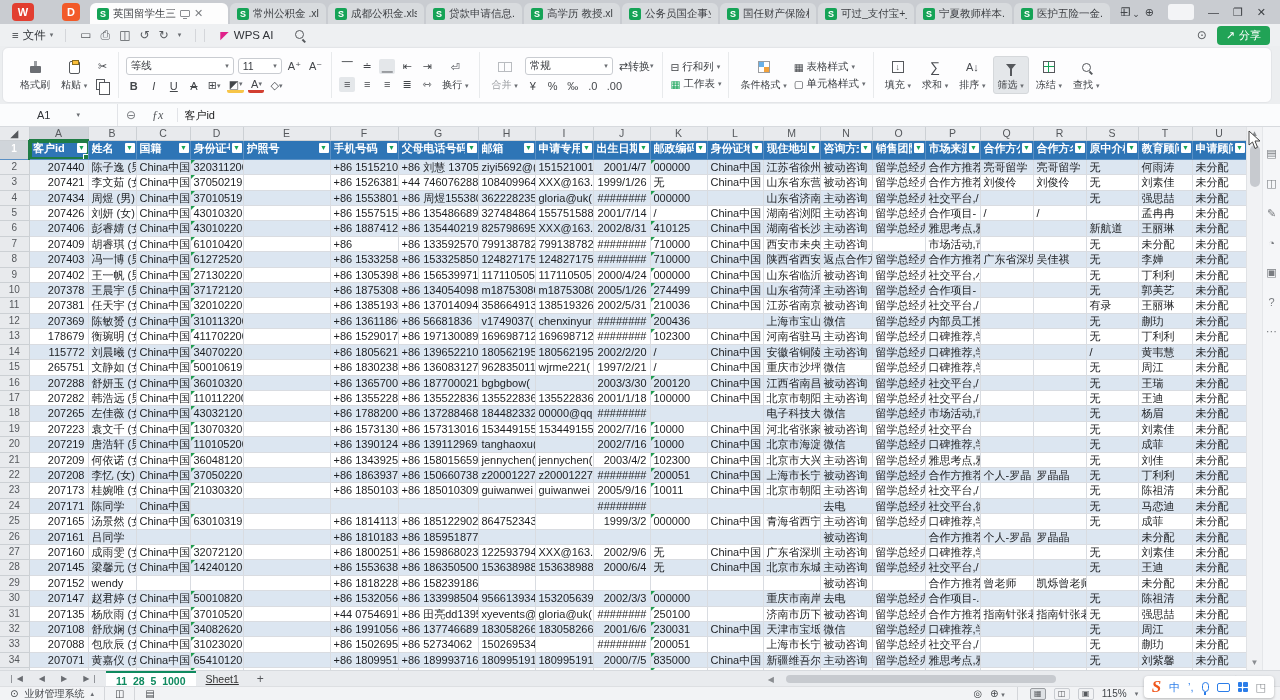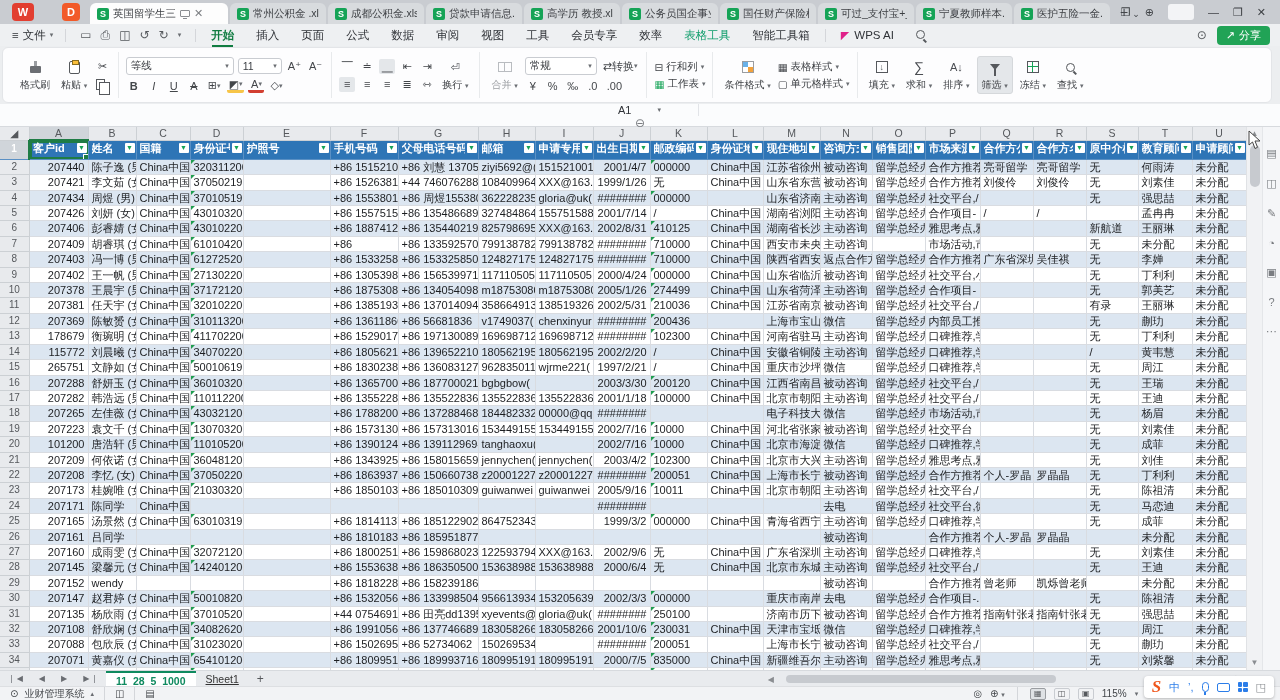--- a/index.html
+++ b/index.html
@@ -79,21 +79,21 @@
   .copyg { width:9px; height:11px; border:1px solid #55585c; position:relative; background:#fff; }
   .copyg::before { content:""; position:absolute; left:2px; top:2px; width:9px; height:11px; border:1px solid #55585c; background:#fff; }
   .condg { width:12px; height:12px; border:1px solid #9a9da1; display:grid; grid-template-columns:1fr 1fr; }
   .condg i:nth-child(1){ background:#69b1e8;} .condg i:nth-child(2){ background:#fff;}
   .condg i:nth-child(3){ background:#fff;} .condg i:nth-child(4){ background:#f2a23c;}
   .mergeg { width:14px; height:10px; border:1px solid #b9bcc0; display:flex; }
   .mergeg i { flex:1; border-right:1px solid #b9bcc0; } .mergeg i:last-child{border-right:none;}
 
   
   .fbar { position:absolute; left:0; top:104px; width:1280px; height:23px; background:#fbfcfd;
-    border-bottom:1px solid #d7dade; display:flex; align-items:center;flex-direction:column; }
+    border-bottom:1px solid #d7dade; display:flex; align-items:center; }
   .namebox { width:118px; height:100%; display:flex; align-items:center; justify-content:center; gap:26px;
     border-right:1px solid #e2e4e8; font-size:11px; color:#2f3237; }
   .fb-ic { margin:0 8px; color:#7a7d81; font-size:12px; }
   .fx { font-style:italic; font-family:"Liberation Serif","DejaVu Serif",serif; color:#55585c; }
   .fb-sep { width:1px; height:14px; background:#e2e4e8; margin:0 6px; }
   .fb-val { font-size:11px; color:#222; }
 
   
   .gridwrap { position:absolute; left:0; top:127px; width:1246px; height:543px; overflow:hidden; background:#fff; }
   table.sheet { border-collapse:collapse; table-layout:fixed; width:1246px; }
@@ -228,34 +228,20 @@
     <div class="vsep"></div>
     <div class="qbar">
       <span>▭</span>
       <span>⎙</span>
       <span>◫</span>
       <span>↺</span>
       <span>↻</span>
       <span class="caret">▾</span>
     </div>
     <div class="vsep"></div>
-    <div class="menu-items" style="display:flex;">
-        <div class="menu-item active">开始</div>
-        <div class="menu-item">插入</div>
-        <div class="menu-item">页面</div>
-        <div class="menu-item">公式</div>
-        <div class="menu-item">数据</div>
-        <div class="menu-item">审阅</div>
-        <div class="menu-item">视图</div>
-        <div class="menu-item">工具</div>
-        <div class="menu-item">会员专享</div>
-        <div class="menu-item">效率</div>
-        <div class="menu-item accent">表格工具</div>
-        <div class="menu-item">智能工具箱</div>
-      </div>
     <div class="vsep"></div>
     <div class="menu-item">
       <span class="ai-logo">◤</span>
       <span>WPS AI</span>
     </div>
     <div class="menu-item"><span class="searchg" style="display:inline-block;"></span></div>
     <div class="mb-right">
       <span class="upl">⊙</span>
       <span class="share-btn">
         <span>↗</span>
@@ -342,21 +328,21 @@
         <span class="ric">
             <span class="mergeg">
               <i></i>
               <i></i>
             </span>
           </span>
         <span class="rlb" style="color:#9a9da1;"><span>合并</span> <span class="caret">▾</span></span>
       </div>
       <div class="rcol">
         <div class="rrow">
-          <div class="rsel" style="width:72px; justify-content:space-between;">
+          <div class="rsel" style="width:88px; justify-content:space-between;">
             <span>常规</span>
               <span class="caret">▾</span>
           </div>
           <span class="gbtn">⇄ <span>转换</span><span class="caret">▾</span></span>
         </div>
         <div class="rrow">
           <span class="gbtn">¥</span>
           <span class="gbtn">%</span>
           <span class="gbtn">‰</span>
           <span class="gbtn">.0</span>
@@ -955,21 +941,21 @@
             <td class="cell al">留学总经办</td>
             <td class="cell al">社交平台</td>
             <td class="cell al"></td>
             <td class="cell al"></td>
             <td class="cell al">无</td>
             <td class="cell al">刘素佳</td>
             <td class="cell al">未分配</td>
           </tr>
           <tr class="even">
             <td class="rownum">20</td>
-            <td class="cell ar">101200</td>
+            <td class="cell ar">207219</td>
             <td class="cell al">唐浩轩 (男</td>
             <td class="cell al">China中国</td>
             <td class="cell al">110105200207165451<span class="tri"></span></td>
             <td class="cell al"></td>
             <td class="cell al">+86 13901242·</td>
             <td class="cell al">+86 1391129694·</td>
             <td class="cell al">tanghaoxu(</td>
             <td class="cell al"></td>
             <td class="cell ar">2002/7/16</td>
             <td class="cell al">10000<span class="tri"></span></td>
@@ -1252,21 +1238,21 @@
             <td class="rownum">32</td>
             <td class="cell ar">207108</td>
             <td class="cell al">舒欣娴 (女</td>
             <td class="cell al">China中国</td>
             <td class="cell al">340826200106060020<span class="tri"></span></td>
             <td class="cell al"></td>
             <td class="cell al">+86 19910568(</td>
             <td class="cell al">+86 1377466890</td>
             <td class="cell al">183058266</td>
             <td class="cell al">183058266</td>
-            <td class="cell ar">2001/10/6</td>
+            <td class="cell ar">2001/6/6</td>
             <td class="cell al">230031<span class="tri"></span></td>
             <td class="cell al">China中国</td>
             <td class="cell al">天津市宝坻</td>
             <td class="cell al">微信</td>
             <td class="cell al">留学总经办</td>
             <td class="cell al">口碑推荐,学</td>
             <td class="cell al"></td>
             <td class="cell al"></td>
             <td class="cell al">无</td>
             <td class="cell al">周江</td>

